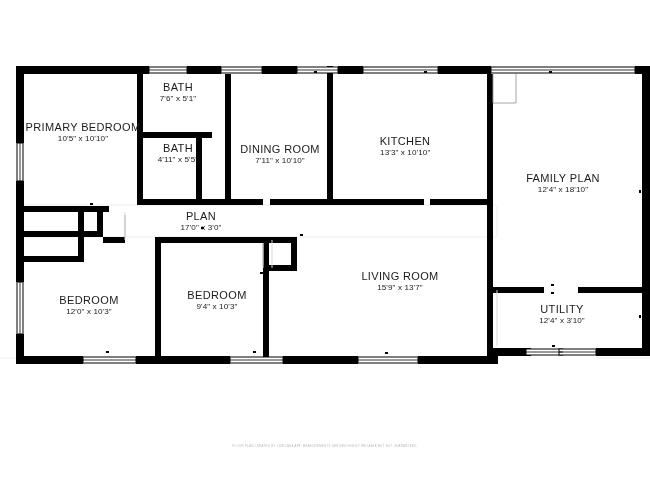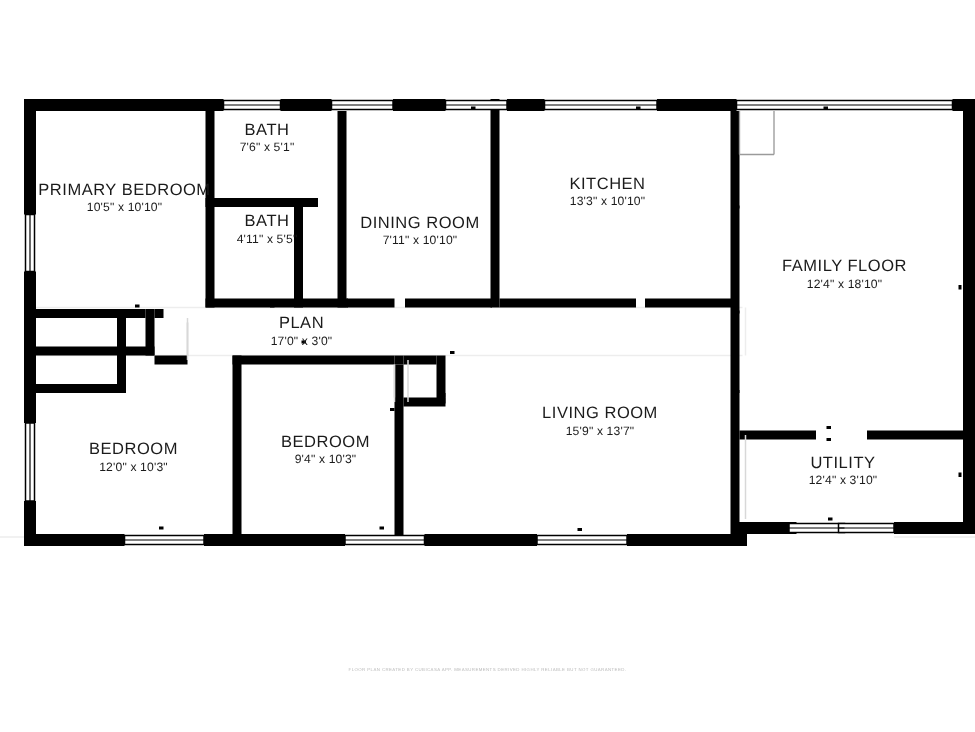--- a/index.html
+++ b/index.html
@@ -256,27 +256,27 @@
   <div class="lbl" style="left:178px;top:153px;transform:translate(-50%,-50%);">
     <span class="nm">BATH</span>
     <span class="dm">4'11" x 5'5"</span>
   </div>
 
   <div class="lbl" style="left:280px;top:132px;transform:translate(-50%,-50%);margin-top:22px;">
     <span class="nm">DINING ROOM</span>
     <span class="dm">7'11" x 10'10"</span>
   </div>
 
-  <div class="lbl" style="left:405px;top:128px;transform:translate(-50%,-50%);">
+  <div class="lbl" style="left:405px;top:146px;transform:translate(-50%,-50%);text-align:right;">
     <span class="nm">KITCHEN</span>
     <span class="dm">13'3" x 10'10"</span>
   </div>
 
   <div class="lbl" style="left:563px;top:183px;transform:translate(-50%,-50%);">
-    <span class="nm">FAMILY FLOOR</span>
+    <span class="nm">FAMILY PLAN</span>
     <span class="dm">12'4" x 18'10"</span>
   </div>
 
   <div class="lbl" style="left:201px;top:221px;transform:translate(-50%,-50%);">
     <span class="nm">PLAN</span>
     <span class="dm">17'0" x 3'0"</span>
   </div>
 
   <div class="lbl" style="left:89px;top:305px;transform:translate(-50%,-50%);">
     <span class="nm">BEDROOM</span>

